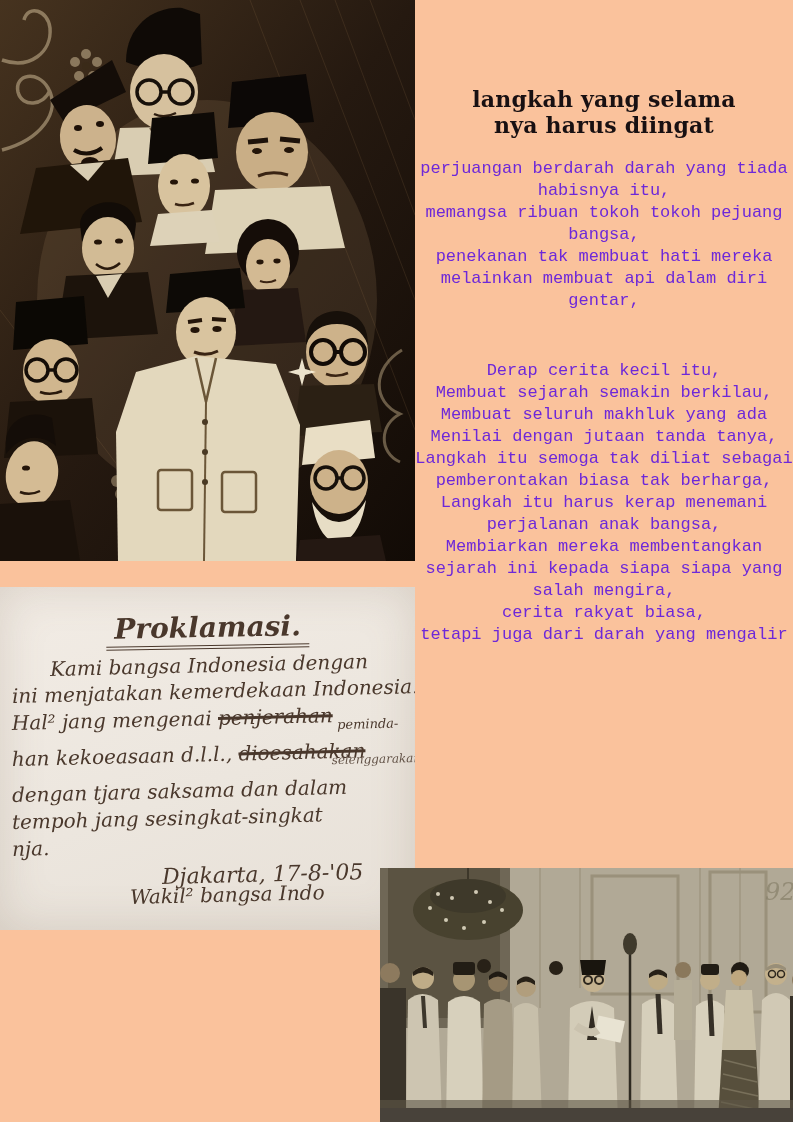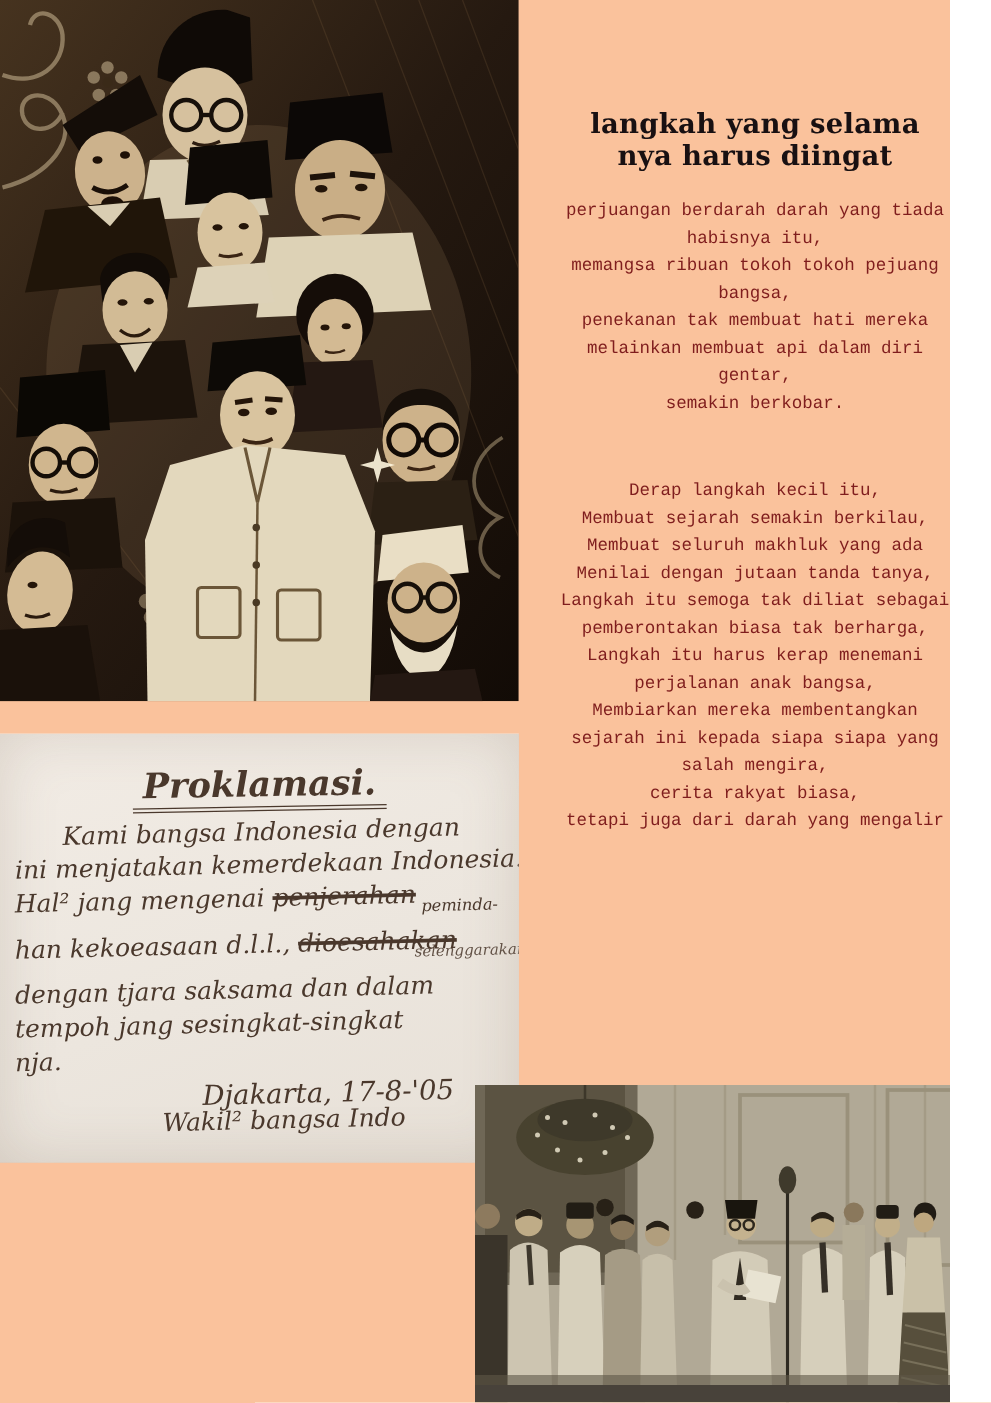--- a/index.html
+++ b/index.html
@@ -1,35 +1,34 @@
 <!DOCTYPE html>
 <html><head>
 <meta charset="utf-8">
 <style>
   html,body{margin:0;padding:0;}
   .page{
-    position:relative; width:724px; height:1122px;
+    position:relative; width:793px; height:1122px;
     background:#fac29c; overflow:hidden;
     font-family:"Liberation Sans", sans-serif;
-    padding-left:36px;
   }
   
   .collage{position:absolute; left:0; top:0; width:415px; height:561px; z-index:1;}
   .collage svg{display:block;}
   
   .right-col{position:absolute; left:415px; top:0; width:378px; text-align:center; z-index:1;}
   .poster-title{
     margin:86px 0 0 0;
     font-family:"DejaVu Serif", serif; font-weight:bold;
     font-size:22px; line-height:26px; letter-spacing:0.2px;
     color:#181012;
   }
   .stanza{
     font-family:"Liberation Mono", monospace;
-    font-size:14px; line-height:22px; color:#7f1d1d;
+    font-size:17px; line-height:22px; color:#6d28d9;
   }
   .stanza div{white-space:nowrap;}
   .stanza-1{margin-top:20px;}
   .stanza-2{margin-top:48px;}
   .stanza-3{}
   
   .paper{
     position:absolute; left:0; top:587px; width:415px; height:343px;
     background:#efe9e2 linear-gradient(160deg,#f2ece5 0%,#ece6de 55%,#e7e0d7 100%);
     box-shadow:inset 0 0 46px rgba(122,100,78,0.20);
@@ -236,24 +235,23 @@
       <div>nya harus diingat</div>
     </h1>
     <div class="stanza stanza-1">
       <div>perjuangan berdarah darah yang tiada</div>
       <div>habisnya itu,</div>
       <div>memangsa ribuan tokoh tokoh pejuang</div>
       <div>bangsa,</div>
       <div>penekanan tak membuat hati mereka</div>
       <div>melainkan membuat api dalam diri</div>
       <div>gentar,</div>
-      <div>semakin berkobar.</div>
     </div>
     <div class="stanza stanza-2">
-      <div>Derap langkah kecil itu,</div>
+      <div>Derap cerita kecil itu,</div>
       <div>Membuat sejarah semakin berkilau,</div>
       <div>Membuat seluruh makhluk yang ada</div>
       <div>Menilai dengan jutaan tanda tanya,</div>
     </div>
     <div class="stanza stanza-3">
       <div>Langkah itu semoga tak diliat sebagai</div>
       <div>pemberontakan biasa tak berharga,</div>
       <div>Langkah itu harus kerap menemani</div>
       <div>perjalanan anak bangsa,</div>
       <div>Membiarkan mereka membentangkan</div>

